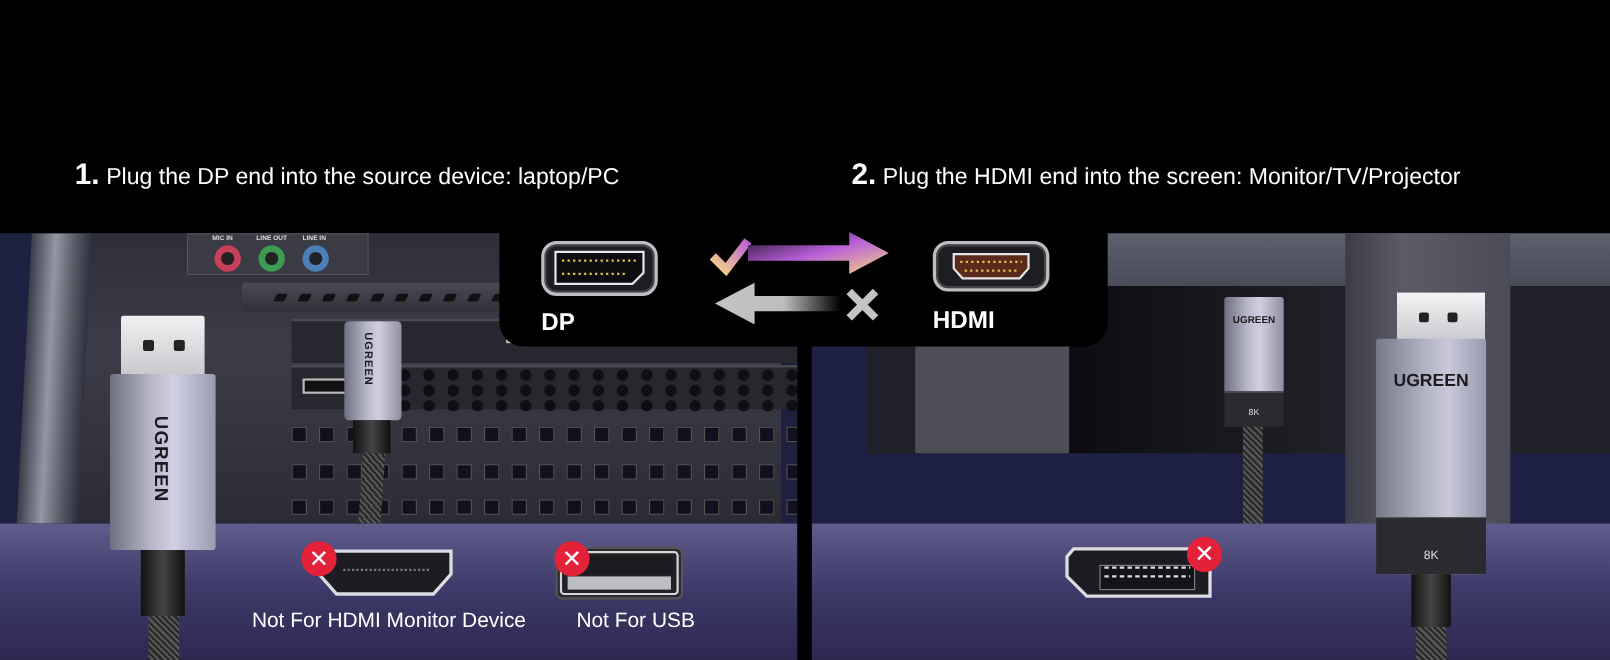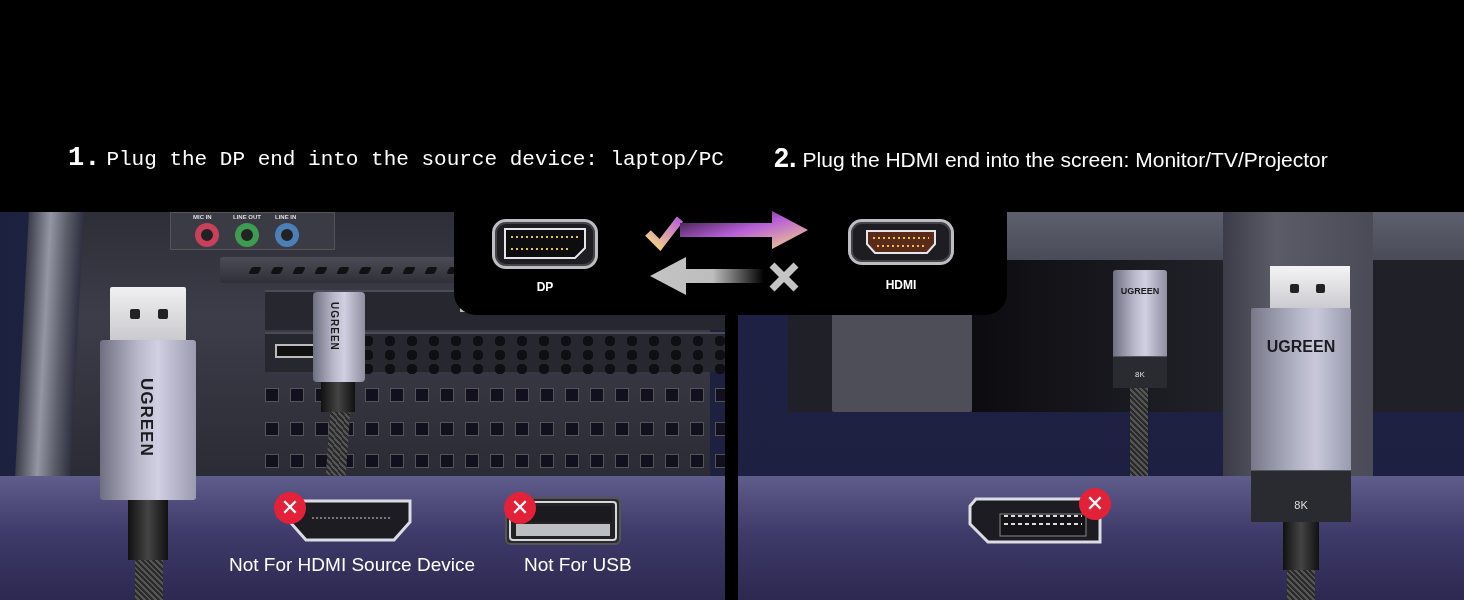--- a/index.html
+++ b/index.html
@@ -3,21 +3,21 @@
 <meta charset="utf-8">
 <style>
   * { box-sizing: border-box; margin: 0; padding: 0; }
   html, body { width: 1464px; height: 600px; overflow: hidden; background: #000; }
   body { position: relative; font-family: "Liberation Sans", "DejaVu Sans", sans-serif; color: #fff; }
 
   .header { position: absolute; left: 0; top: 0; width: 1464px; height: 212px; background: #000; }
   .title { position: absolute; left: 0; top: 80px; width: 1464px; text-align: center; font-size: 33px; font-weight: 700; letter-spacing: -0.3px; }
   .step { position: absolute; top: 143px; font-size: 21px; white-space: nowrap; }
   .step .num { font-size: 27px; font-weight: 700; margin-right: 6px; }
-  .step1 { left: 68px; font-family: Liberation Mono, monospace; }
+  .step1 { left: 68px; }
   .step2 { left: 774px; }
 
   
   .panel { position: absolute; top: 212px; height: 388px; overflow: hidden; }
   .panel-left { left: 0; width: 725px; background: linear-gradient(90deg,#1d2140 0%,#222444 30%,#1e2040 100%); }
   .panel-right { left: 738px; width: 726px; background: linear-gradient(180deg,#1f2244 0%,#1c1f40 100%); }
   .divider { position: absolute; left: 725px; top: 212px; width: 13px; height: 388px; background: #000; }
 
   .floor { position: absolute; left: 0; bottom: 0; width: 100%; height: 124px; background: linear-gradient(180deg,#5f5d8c 0%,#3f3b6a 45%,#2c2850 100%); }
 
@@ -55,21 +55,21 @@
 
   .hdmi-metal { position: absolute; left: 1270px; top: 266px; width: 80px; height: 45px; background: linear-gradient(180deg,#f4f4f6,#c8c8cd); }
   .hdmi-housing { position: absolute; left: 1251px; top: 308px; width: 100px; height: 214px; background: linear-gradient(90deg,#77788a,#b3b3c6 45%,#c8c8da 65%,#9a9aaf); border-radius: 2px; }
   .brand-h { position: absolute; left: 0; width: 100%; text-align: center; font-weight: 700; color: #1a1a1f; }
   .black-tail { position: absolute; background: #2a2b30; border-top: 1px solid #555; }
   .label-8k { position: absolute; width: 100%; text-align: center; font-size: 10px; color: #ddd; }
 
   
   .compat { position: absolute; left: 454px; top: 205px; width: 553px; height: 110px; background: #000; border-radius: 0 0 22px 22px; }
   .port-icon { position: absolute; width: 106px; height: 50px; border-radius: 14px; border: 3px solid #bdbdc4; background: #1d1d22; box-shadow: inset 0 0 0 2px #444; }
-  .port-label { position: absolute; font-weight: 700; font-size: 12px; text-align: center; }
+  .port-label { position: absolute; font-weight: 700; font-size: 22px; }
 
   .incompat { position: absolute; }
   .x-badge { position: absolute; width: 32px; height: 32px; border-radius: 50%; background: #e3223a; color: #fff; font-weight: 700; font-size: 22px; line-height: 32px; text-align: center; }
   .incompat-label { position: absolute; font-size: 19px; color: #fff; white-space: nowrap; }
 </style>
 </head>
 <body>
 
 <div class="header">
   <div class="step step1">
@@ -142,21 +142,21 @@
   <div class="cable-boot" style="left:128px;top:288px;width:40px;height:60px"></div>
   <div class="cable-braid" style="left:135px;top:348px;width:28px;height:40px"></div>
 
   <div class="incompat" style="left:272px;top:280px">
     <svg style="position:absolute;left:14px;top:6px" width="128" height="46" viewBox="0 0 128 46">
       <polygon points="4,3 124,3 124,24 108,42 20,42 4,24" fill="#1c1c22" stroke="#dcdce4" stroke-width="3"></polygon>
       <line x1="26" y1="20" x2="104" y2="20" stroke="#777" stroke-width="2" stroke-dasharray="2 2"></line>
     </svg>
     <div class="x-badge" style="left:2px;top:0">✕</div>
   </div>
-  <div class="incompat-label" style="left:229px;top:342px">Not For HDMI Source Device</div>
+  <div class="incompat-label" style="left:229px;top:342px">Not For HDMI Monitor Device</div>
 
   <div class="incompat" style="left:504px;top:280px">
     <svg style="position:absolute;left:0;top:4px" width="118" height="50" viewBox="0 0 118 50">
       <rect x="2" y="2" width="114" height="46" rx="5" fill="#2a2a30" stroke="#555" stroke-width="2"></rect>
       <rect x="6" y="6" width="106" height="38" rx="3" fill="#222" stroke="#d6d6dc" stroke-width="2"></rect>
       <rect x="10" y="10" width="98" height="16" fill="#1a1a1f"></rect>
       <rect x="12" y="28" width="94" height="12" fill="#bdbdc4"></rect>
     </svg>
     <div class="x-badge" style="left:0;top:0">✕</div>
   </div>

